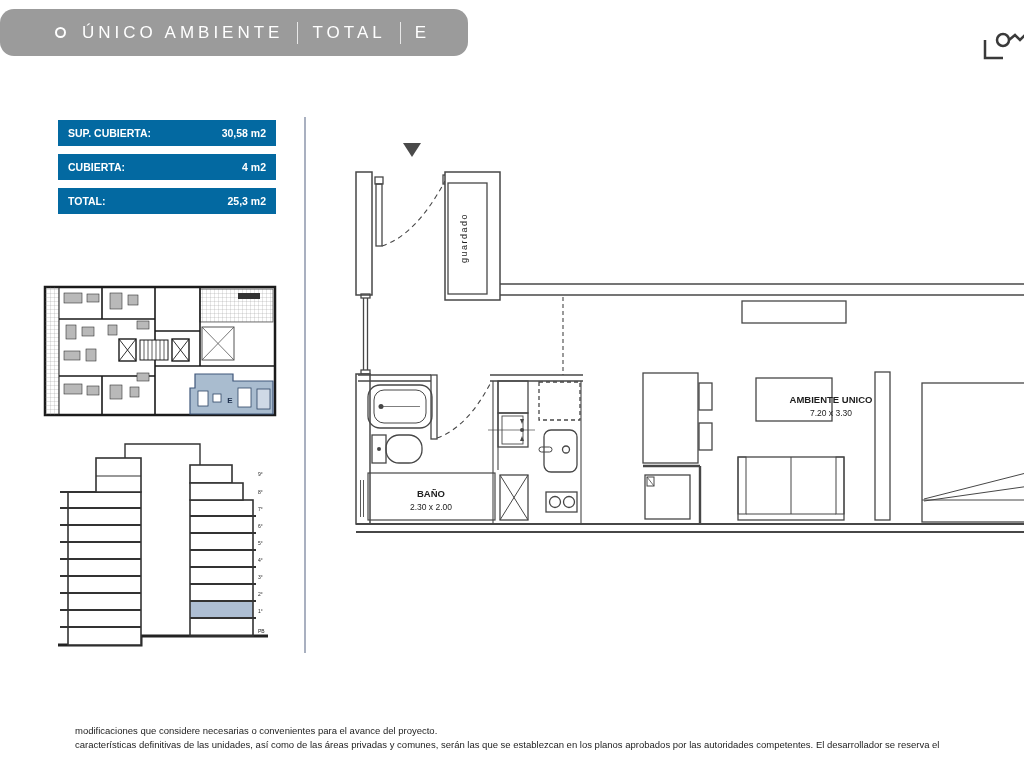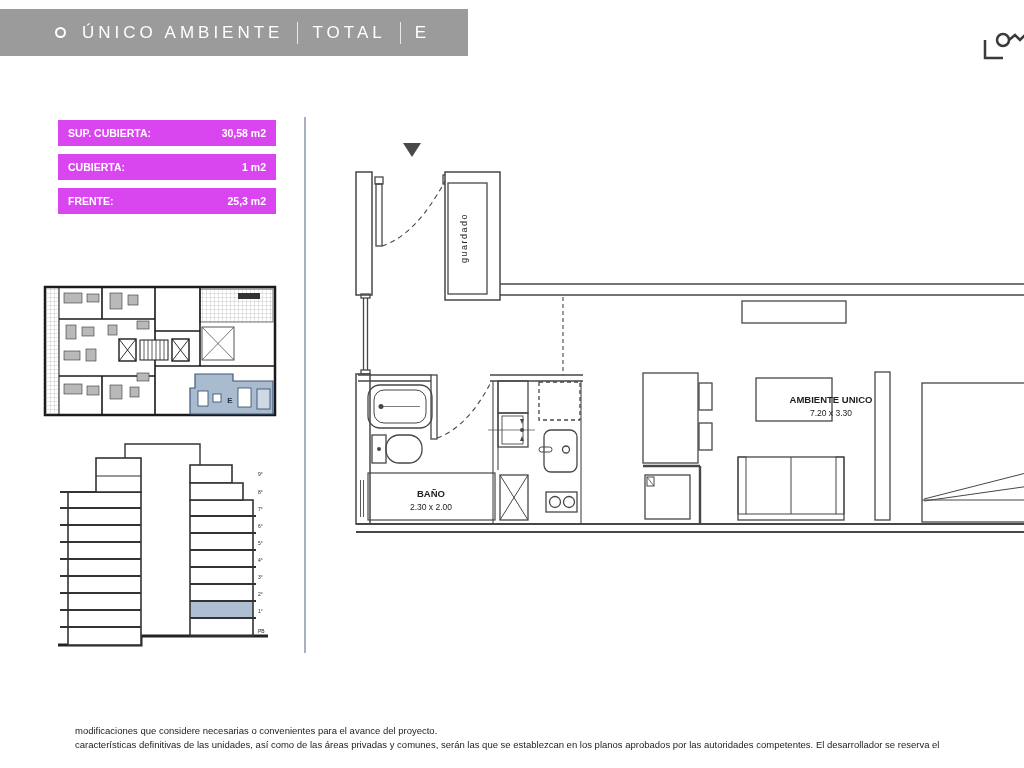--- a/index.html
+++ b/index.html
@@ -1,28 +1,28 @@
 <!DOCTYPE html>
 <html><head>
 <meta charset="utf-8">
 <style>
   html,body{margin:0;padding:0;background:#fff;}
   #canvas{position:relative;width:1024px;height:768px;background:#ffffff;overflow:hidden;
           font-family:"Liberation Sans",sans-serif;}
 
   
   .header-bar{position:absolute;left:0;top:9px;width:468px;height:47px;background:#9b9b9b;
-              display:flex;align-items:center;color:#fff;}
+              display:flex;align-items:center;color:#fff;border-radius:14px;}
   .header-bullet{width:7px;height:7px;border:2px solid #fff;border-radius:50%;margin-left:55px;margin-right:16px;}
   .header-text{display:flex;align-items:center;font-size:17px;letter-spacing:4px;font-weight:400;}
   .header-sep{width:1px;height:22px;background:#e8e8e8;margin:0 14px;}
 
   
   .area-table{position:absolute;left:58px;top:120px;width:218px;}
-  .area-row{height:26px;background:#d946ef;color:#fff;margin-bottom:8px;
+  .area-row{height:26px;background:#0369a1;color:#fff;margin-bottom:8px;
             display:flex;align-items:center;justify-content:space-between;
             padding:0 10px;font-size:10.5px;font-weight:bold;}
 
   
   .v-divider{position:absolute;left:304px;top:117px;width:2px;height:536px;background:#a9b0c0;}
 
   
   .abs{position:absolute;}
 
   
@@ -54,24 +54,24 @@
     <path d="M46 22 l6 -5 l5 5 l5 -5 l4 4" fill="none" stroke="#3a3a3a" stroke-width="2.5"></path>
   </svg>
 
   <div class="area-table">
     <div class="area-row">
       <span>SUP. CUBIERTA:</span>
       <span>30,58 m2</span>
     </div>
     <div class="area-row">
       <span>CUBIERTA:</span>
-      <span>1 m2</span>
+      <span>4 m2</span>
     </div>
     <div class="area-row">
-      <span>FRENTE:</span>
+      <span>TOTAL:</span>
       <span>25,3 m2</span>
     </div>
   </div>
 
   <div class="v-divider"></div>
 
   <svg class="abs" style="left:42px;top:281px;" width="242" height="142" viewBox="0 0 242 142">
     <defs>
       <pattern id="kp-hatch" width="4" height="4" patternUnits="userSpaceOnUse">
         <path d="M0 0 V4 M0 0 H4" stroke="#9a9a9a" stroke-width="0.5"></path>

